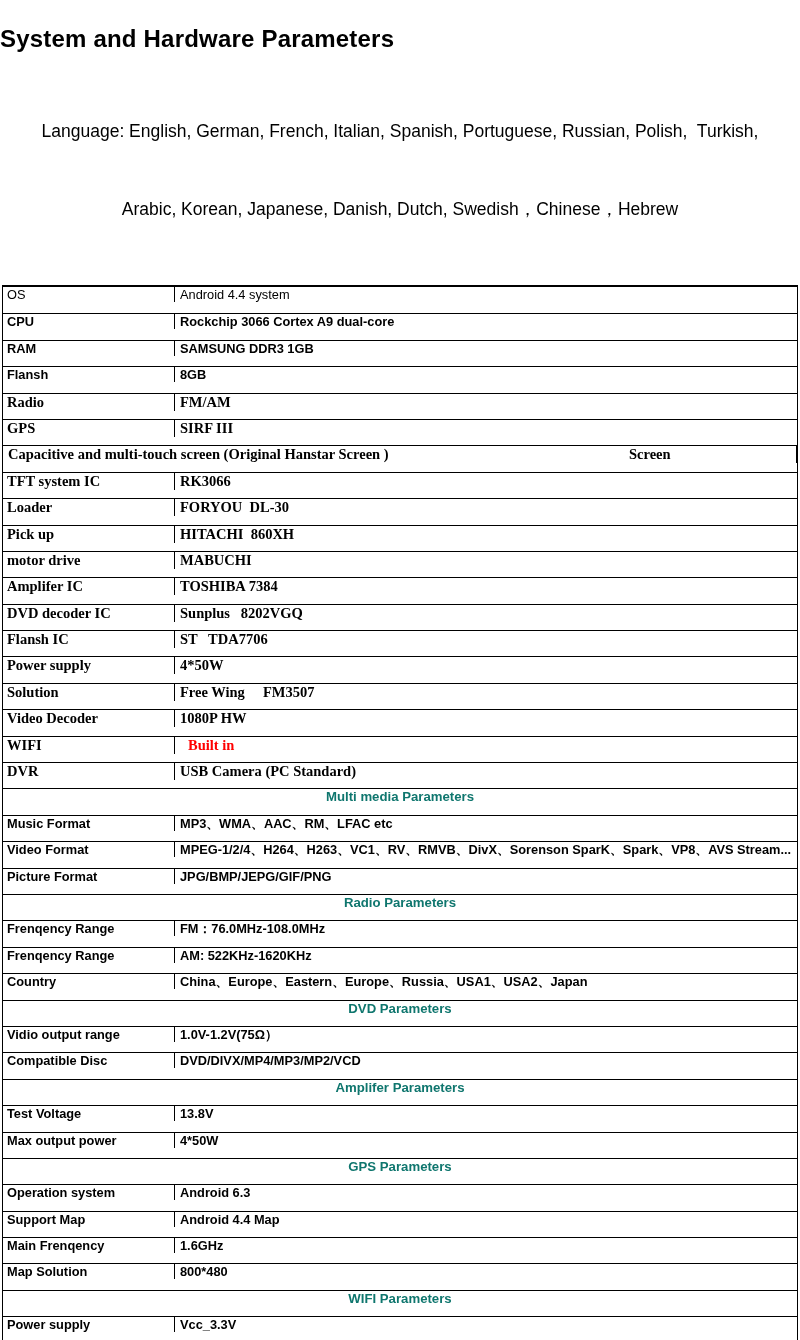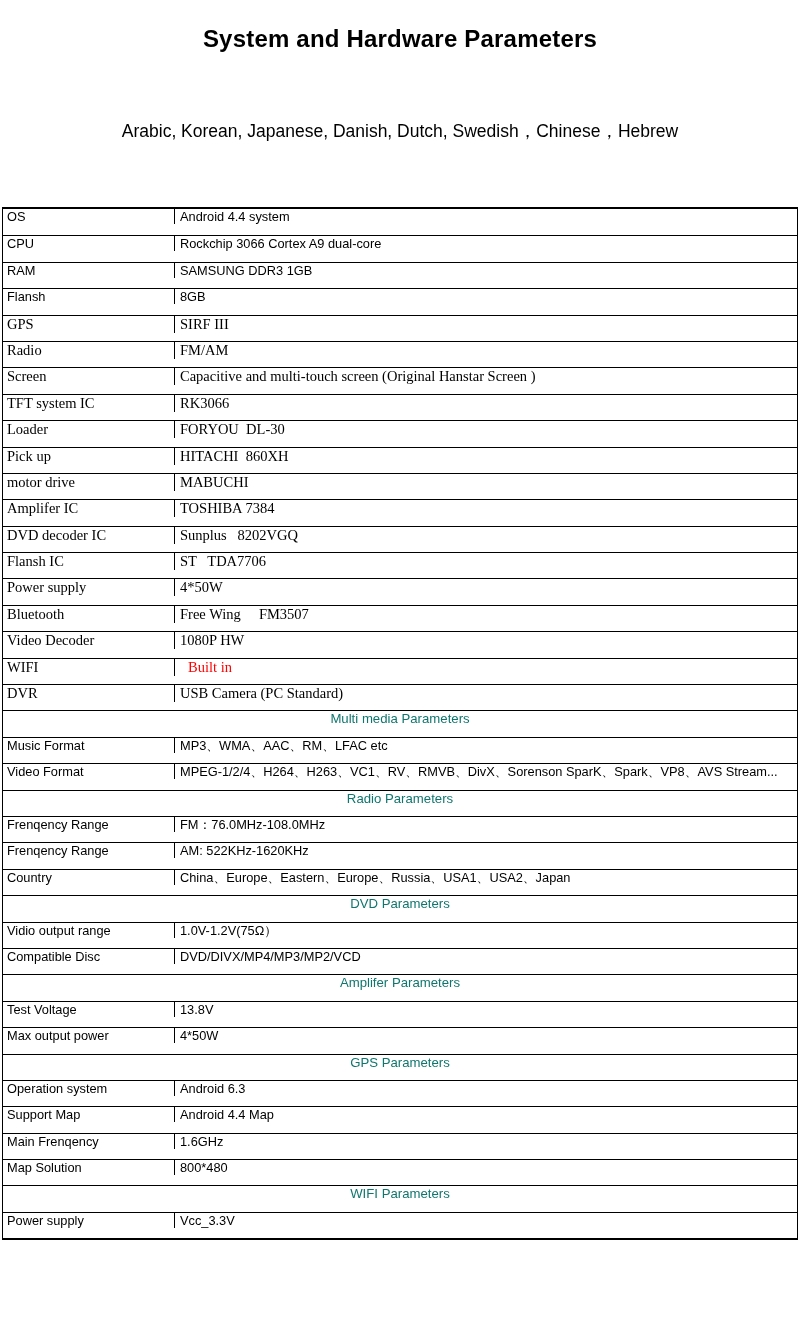--- a/index.html
+++ b/index.html
@@ -10,21 +10,20 @@
     color: #000;
   }
   .page {
     width: 800px;
     min-height: 1340px;
     background: #fff;
     overflow: hidden;
   }
   .title {
     margin: 24px 0 12px 0;
-    text-align: center;
     font-family: "Liberation Sans", sans-serif;
     font-size: 24px;
     font-weight: bold;
     line-height: 30px;
     letter-spacing: 0.2px;
   }
   .lang {
     text-align: center;
     font-family: "Liberation Sans", sans-serif;
     font-size: 17.5px;
@@ -38,21 +37,21 @@
     border-bottom-width: 2px;
     background: #fff;
   }
   .trow {
     display: flex;
     align-items: flex-start;
     height: 26.4px;
     box-sizing: border-box;
     overflow: hidden;
   }
-  .trow + .trow { border-top: 1px solid #000; }
+  .trow + .trow { border-top: 1px solid #000; font-weight: bold; }
   .cell {
     display: flex;
     align-items: center;
     box-sizing: border-box;
     overflow: hidden;
     white-space: pre;
   }
   .label-cell {
     flex: 0 0 172px;
     border-right: 1px solid #000;
@@ -77,50 +76,51 @@
     color: #0f766e;
   }
   .section-cell { padding: 0 4px; }
 </style>
 </head>
 <body>
 
 <div class="page">
   <div class="title">System and Hardware Parameters</div>
   <div class="lang">
+    <div>Language: English, German, French, Italian, Spanish, Portuguese, Russian, Polish,  Turkish,</div>
     <div>Arabic, Korean, Japanese, Danish, Dutch, Swedish，Chinese，Hebrew</div>
   </div>
   <div class="spec-table">
       <div class="trow data-row sans">
         <div class="cell label-cell">OS</div>
         <div class="cell value-cell">Android 4.4 system</div>
       </div>
       <div class="trow data-row sans">
         <div class="cell label-cell">CPU</div>
         <div class="cell value-cell">Rockchip 3066 Cortex A9 dual-core</div>
       </div>
       <div class="trow data-row sans">
         <div class="cell label-cell">RAM</div>
         <div class="cell value-cell">SAMSUNG DDR3 1GB</div>
       </div>
       <div class="trow data-row sans">
         <div class="cell label-cell">Flansh</div>
         <div class="cell value-cell">8GB</div>
       </div>
       <div class="trow data-row serif">
+        <div class="cell label-cell">Radio</div>
+        <div class="cell value-cell">FM/AM</div>
+      </div>
+      <div class="trow data-row serif">
         <div class="cell label-cell">GPS</div>
         <div class="cell value-cell">SIRF III</div>
       </div>
       <div class="trow data-row serif">
-        <div class="cell label-cell">Radio</div>
-        <div class="cell value-cell">FM/AM</div>
-      </div>
-      <div class="trow data-row serif">
+        <div class="cell value-cell">Capacitive and multi-touch screen (Original Hanstar Screen )</div>
         <div class="cell label-cell">Screen</div>
-        <div class="cell value-cell">Capacitive and multi-touch screen (Original Hanstar Screen )</div>
       </div>
       <div class="trow data-row serif">
         <div class="cell label-cell">TFT system IC</div>
         <div class="cell value-cell">RK3066</div>
       </div>
       <div class="trow data-row serif">
         <div class="cell label-cell">Loader</div>
         <div class="cell value-cell">FORYOU  DL-30</div>
       </div>
       <div class="trow data-row serif">
@@ -141,21 +141,21 @@
       </div>
       <div class="trow data-row serif">
         <div class="cell label-cell">Flansh IC</div>
         <div class="cell value-cell">ST   TDA7706</div>
       </div>
       <div class="trow data-row serif">
         <div class="cell label-cell">Power supply</div>
         <div class="cell value-cell">4*50W</div>
       </div>
       <div class="trow data-row serif">
-        <div class="cell label-cell">Bluetooth</div>
+        <div class="cell label-cell">Solution</div>
         <div class="cell value-cell">Free Wing     FM3507</div>
       </div>
       <div class="trow data-row serif">
         <div class="cell label-cell">Video Decoder</div>
         <div class="cell value-cell">1080P HW</div>
       </div>
       <div class="trow data-row serif">
         <div class="cell label-cell">WIFI</div>
         <div class="cell value-cell" style="color: rgb(255, 0, 0); margin-left: 8px;">Built in</div>
       </div>
@@ -166,20 +166,24 @@
       <div class="trow section-row">
         <div class="cell section-cell">Multi media Parameters</div>
       </div>
       <div class="trow data-row sans">
         <div class="cell label-cell">Music Format</div>
         <div class="cell value-cell">MP3、WMA、AAC、RM、LFAC etc</div>
       </div>
       <div class="trow data-row sans">
         <div class="cell label-cell">Video Format</div>
         <div class="cell value-cell">MPEG-1/2/4、H264、H263、VC1、RV、RMVB、DivX、Sorenson SparK、Spark、VP8、AVS Stream...</div>
+      </div>
+      <div class="trow data-row sans">
+        <div class="cell label-cell">Picture Format</div>
+        <div class="cell value-cell">JPG/BMP/JEPG/GIF/PNG</div>
       </div>
       <div class="trow section-row">
         <div class="cell section-cell">Radio Parameters</div>
       </div>
       <div class="trow data-row sans">
         <div class="cell label-cell">Frenqency Range</div>
         <div class="cell value-cell">FM：76.0MHz-108.0MHz</div>
       </div>
       <div class="trow data-row sans">
         <div class="cell label-cell">Frenqency Range</div>

